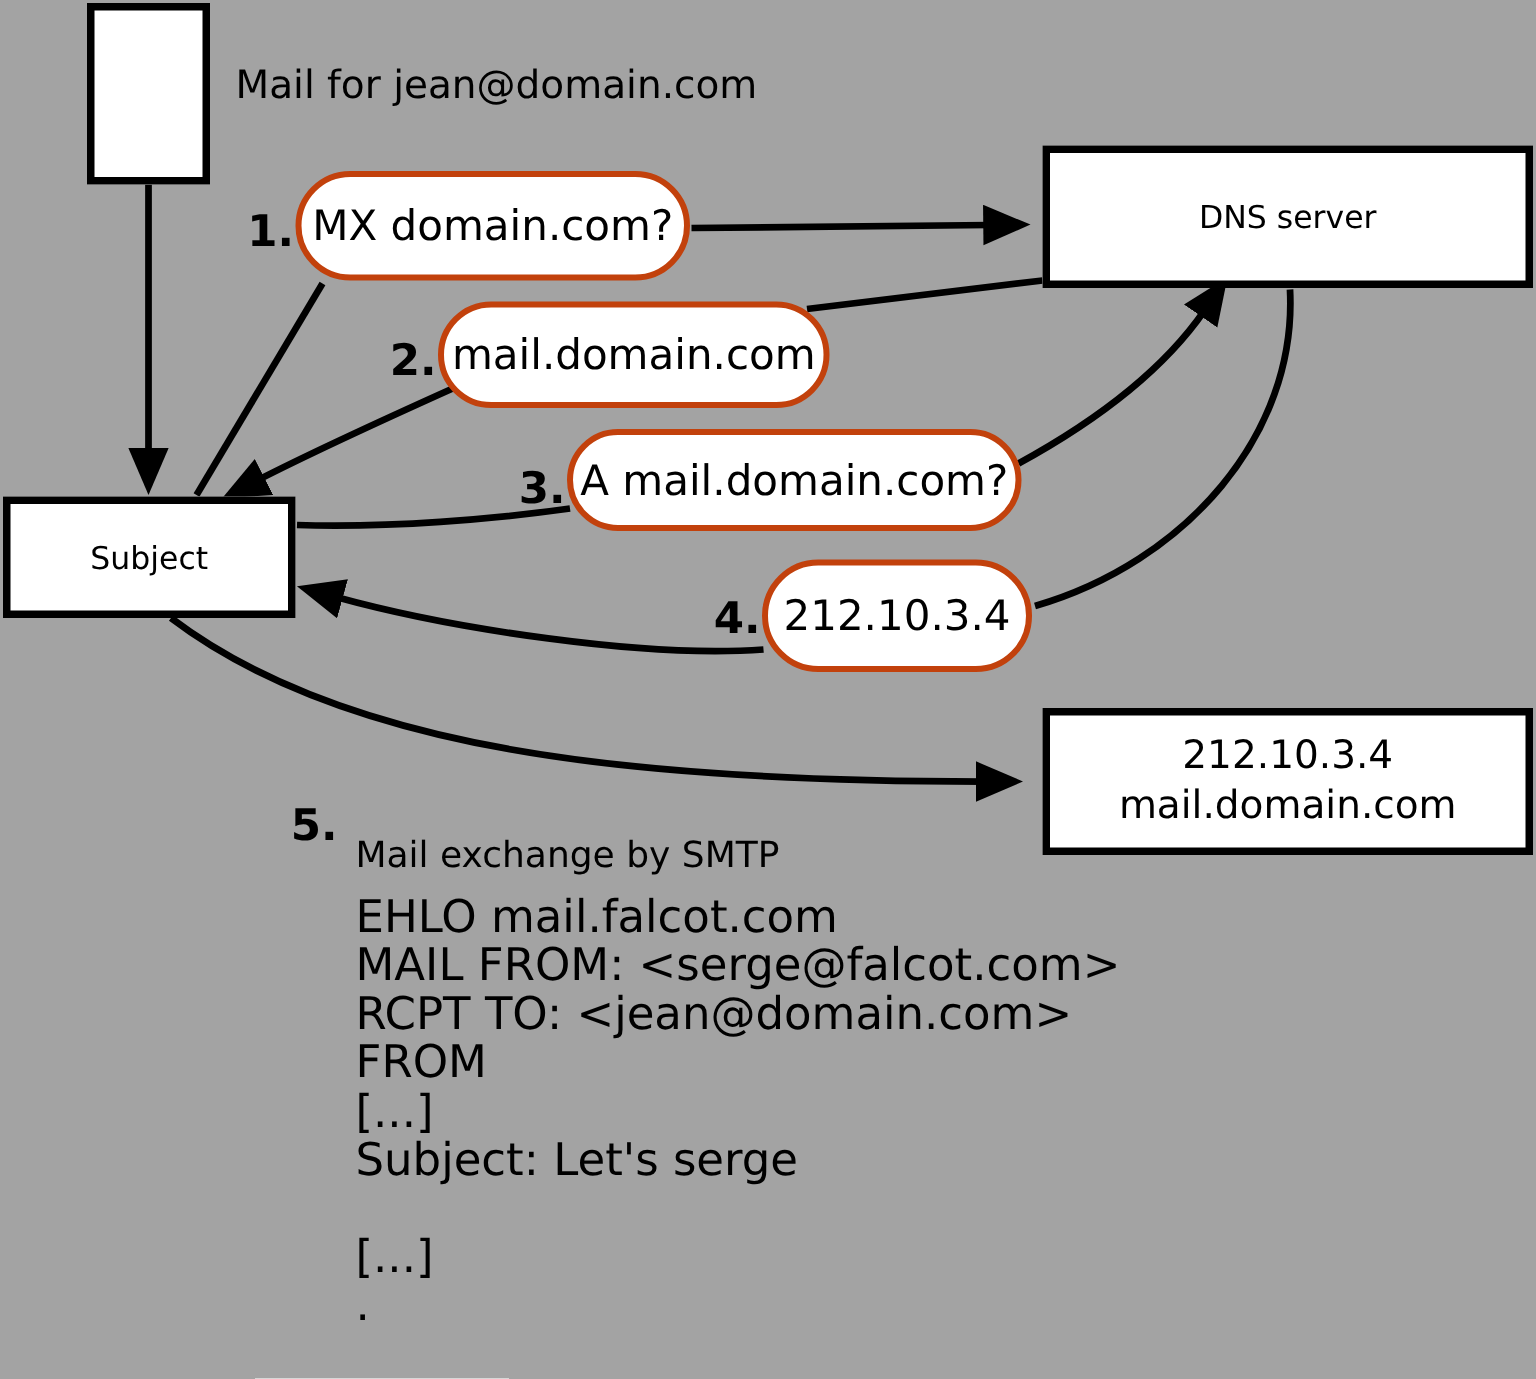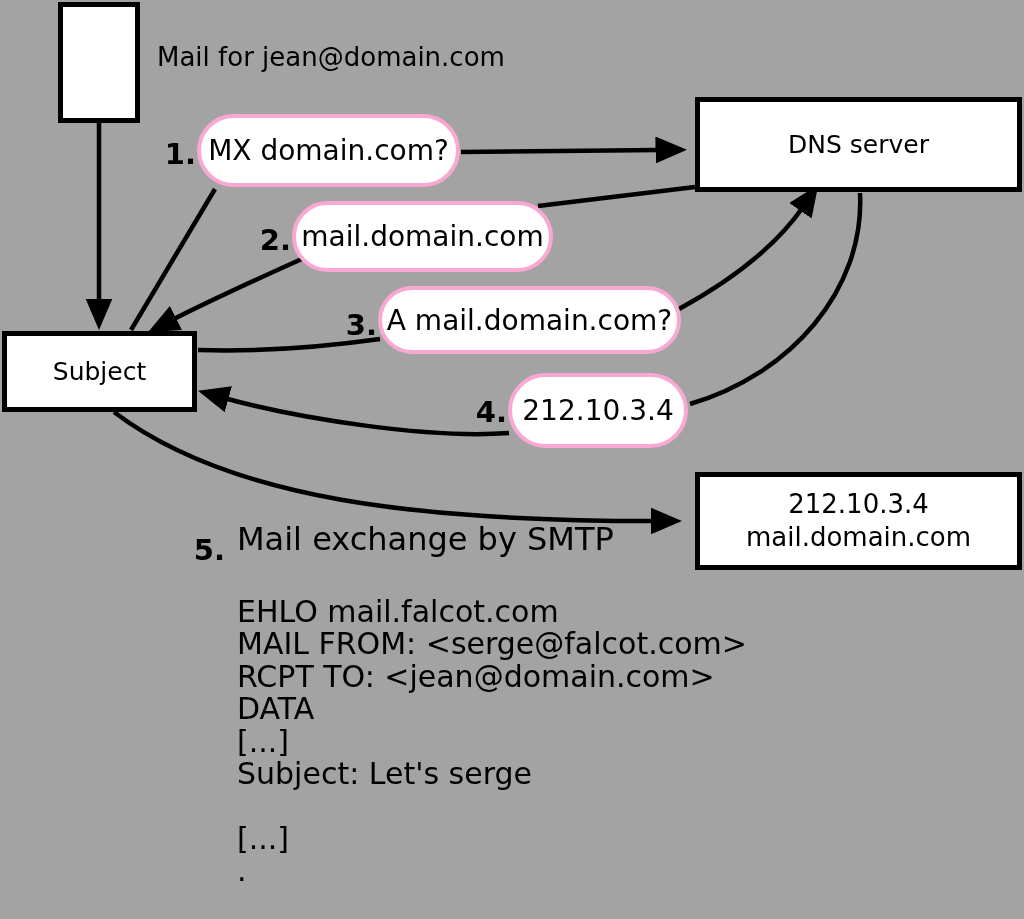--- a/index.html
+++ b/index.html
@@ -1,30 +1,30 @@
 <!DOCTYPE html>
 <html><head>
 <meta charset="utf-8">
 <style>
   html,body{margin:0;padding:0;background:#ffffff;}
   #stage{position:relative;width:1024px;height:919px;background:#a3a3a3;overflow:hidden;
          font-family:"DejaVu Sans","Liberation Sans",sans-serif;color:#000;}
   #wires{position:absolute;left:0;top:0;z-index:1;}
   .box{position:absolute;box-sizing:border-box;background:#ffffff;border:5px solid #000;
        display:flex;align-items:center;justify-content:center;z-index:2;}
-  .pill{position:absolute;box-sizing:border-box;background:#ffffff;border:4px solid #f9a8d4;
+  .pill{position:absolute;box-sizing:border-box;background:#ffffff;border:4px solid #c2410c;
         border-radius:38px;display:flex;align-items:center;justify-content:center;
         font-size:28px;z-index:2;}
   .stepnum{position:absolute;font-weight:bold;font-size:29px;text-align:right;z-index:3;}
   .label{position:absolute;z-index:3;white-space:pre;}
-  .node-label{font-size:25px;}
+  .node-label{font-size:21px;}
   .twoline{flex-direction:column;line-height:33px;font-size:26px;}
   #heading{left:157px;top:42px;font-size:26px;}
   #step5num{left:179px;top:533px;width:46px;}
-  #step5label{left:237px;top:520px;font-size:32px;}
+  #step5label{left:237px;top:556px;font-size:24px;}
   #smtp{position:absolute;left:237px;top:596px;font-size:30px;line-height:32.4px;z-index:3;}
   .smtp-line{min-height:32.4px;white-space:pre;}
 </style>
 </head>
 <body>
 
 <div id="stage">
 
   <svg id="wires" width="1024" height="919" viewBox="0 0 1024 919">
     <defs>
@@ -83,21 +83,21 @@
     <span>212.10.3.4</span>
   </div>
 
   <div class="stepnum" id="step5num">5.</div>
   <div class="label" id="step5label">Mail exchange by SMTP</div>
 
   <div id="smtp">
     <div class="smtp-line">EHLO mail.falcot.com</div>
     <div class="smtp-line">MAIL FROM: &lt;serge@falcot.com&gt;</div>
     <div class="smtp-line">RCPT TO: &lt;jean@domain.com&gt;</div>
-    <div class="smtp-line">DATA</div>
+    <div class="smtp-line">FROM</div>
     <div class="smtp-line">[...]</div>
     <div class="smtp-line">Subject: Let's serge</div>
     <div class="smtp-line"></div>
     <div class="smtp-line">[...]</div>
     <div class="smtp-line">.</div>
   </div>
 
 </div>
 
 </body></html>

